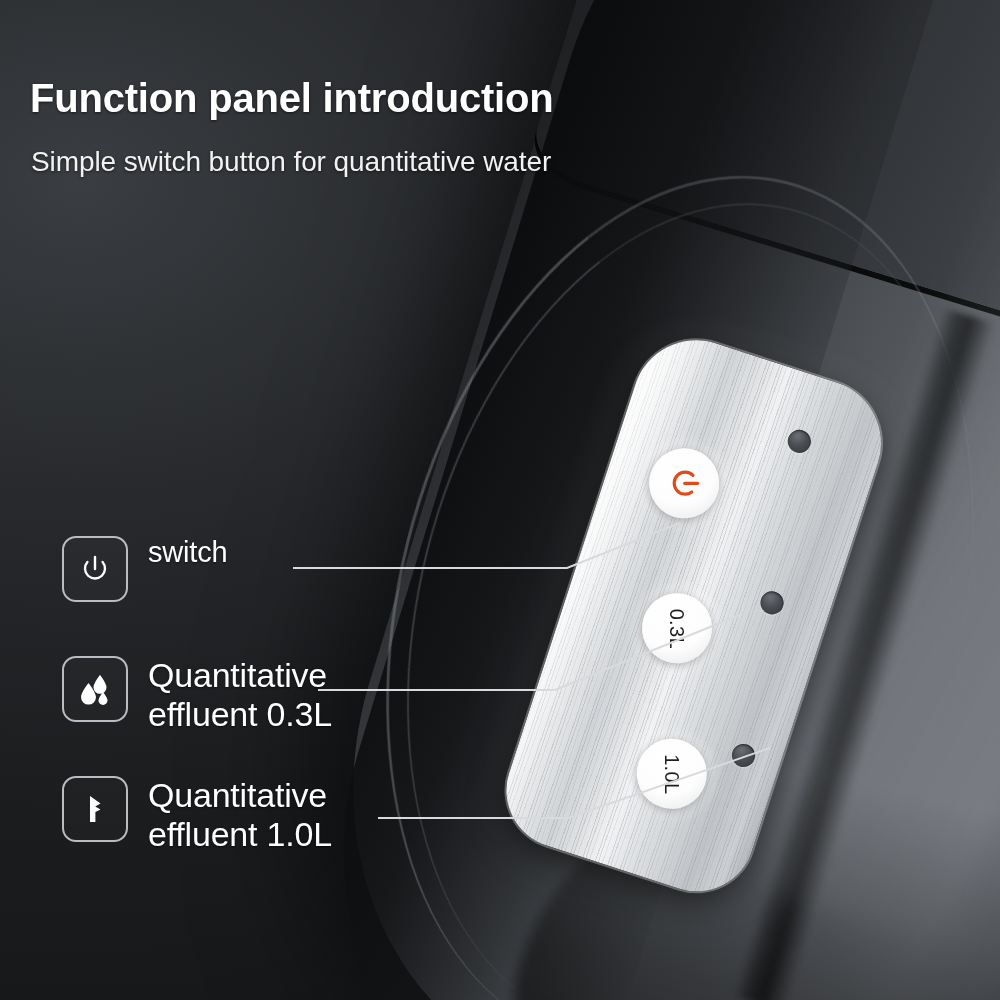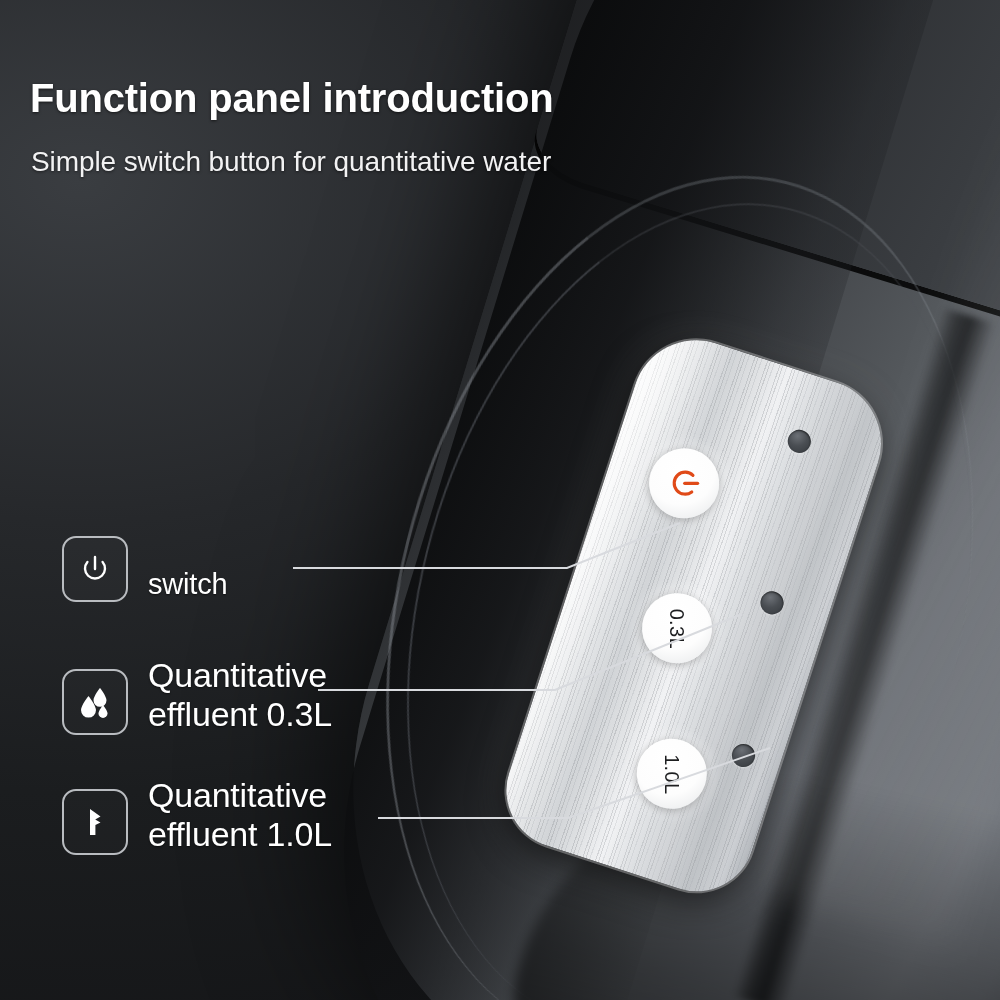--- a/index.html
+++ b/index.html
@@ -146,21 +146,21 @@
     text-shadow:0 1px 3px rgba(0,0,0,.6);
   }
   .subtitle{
     position:absolute;left:31px;top:134px;
     font-size:28px;font-weight:400;color:#f2f2f3;letter-spacing:-.1px;
     text-shadow:0 1px 3px rgba(0,0,0,.55);
     margin-top:12px;
   }
 
   
-  .legend-item{position:absolute;display:flex;align-items:flex-end;}
+  .legend-item{position:absolute;display:flex;align-items:flex-start;}
   .legend-1{left:62px;top:536px;}
   .legend-2{left:62px;top:656px;}
   .legend-3{left:62px;top:776px;}
 
   .icon-box{
     width:62px;height:62px;border-radius:14px;
     border:2px solid #b9bcc0;
     display:flex;align-items:center;justify-content:center;
     background:rgba(255,255,255,.02);
     flex:0 0 auto;

